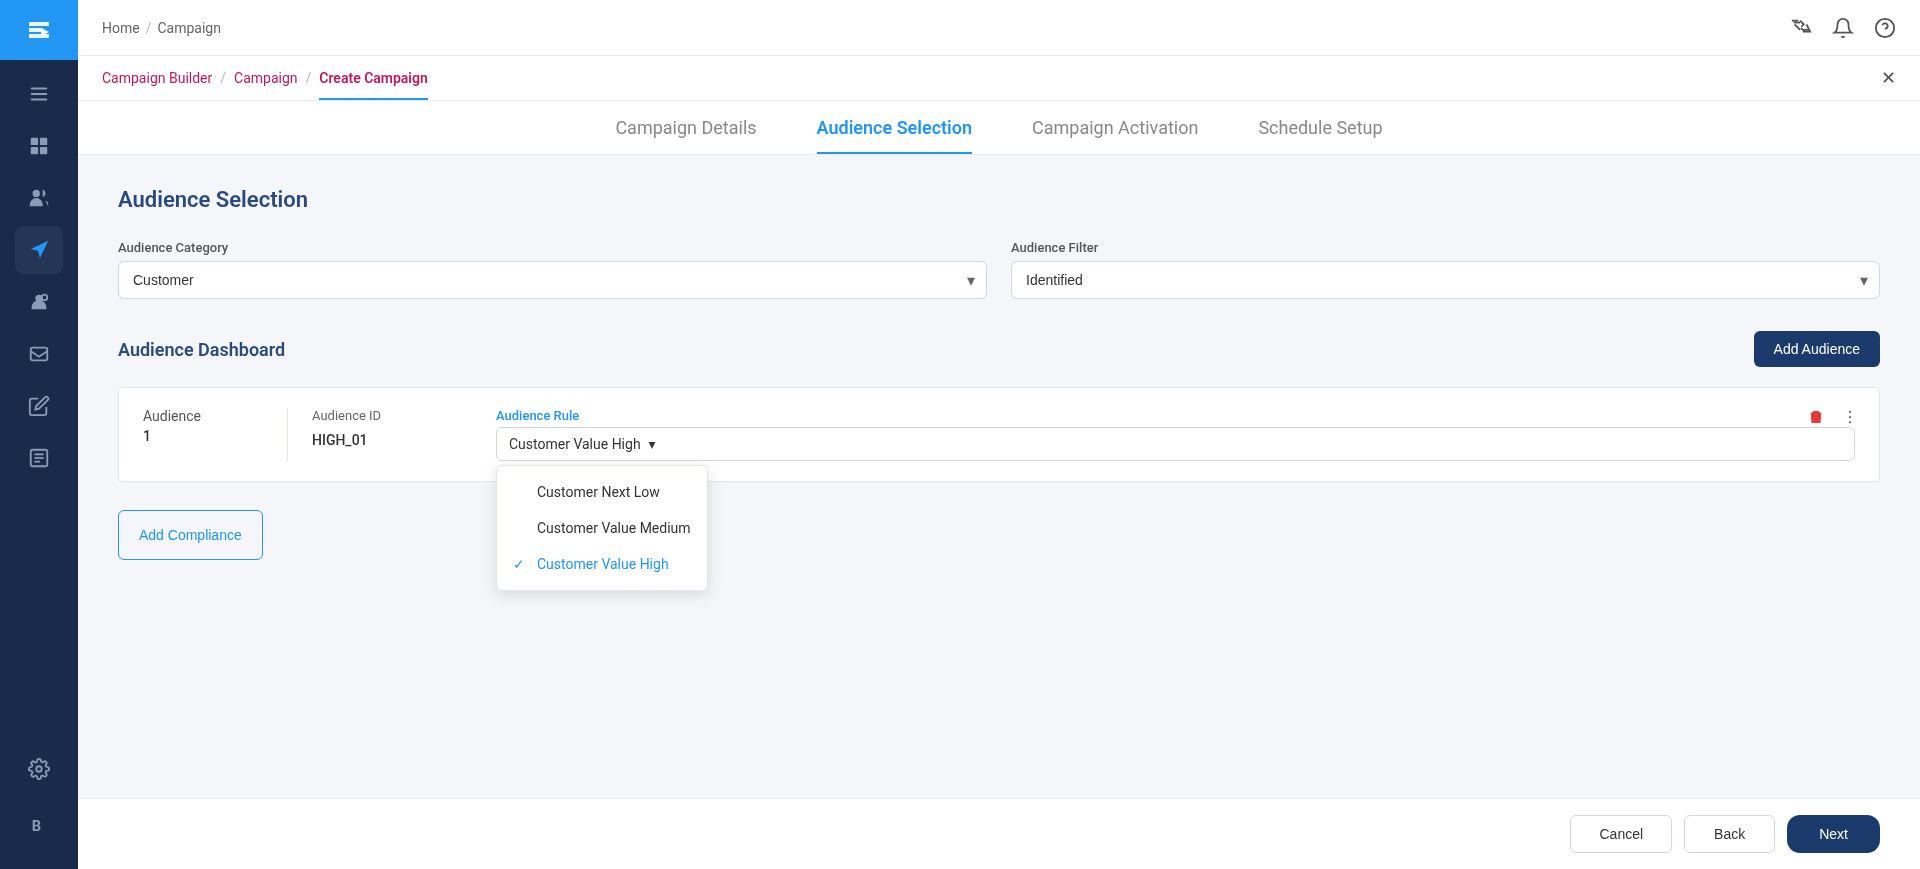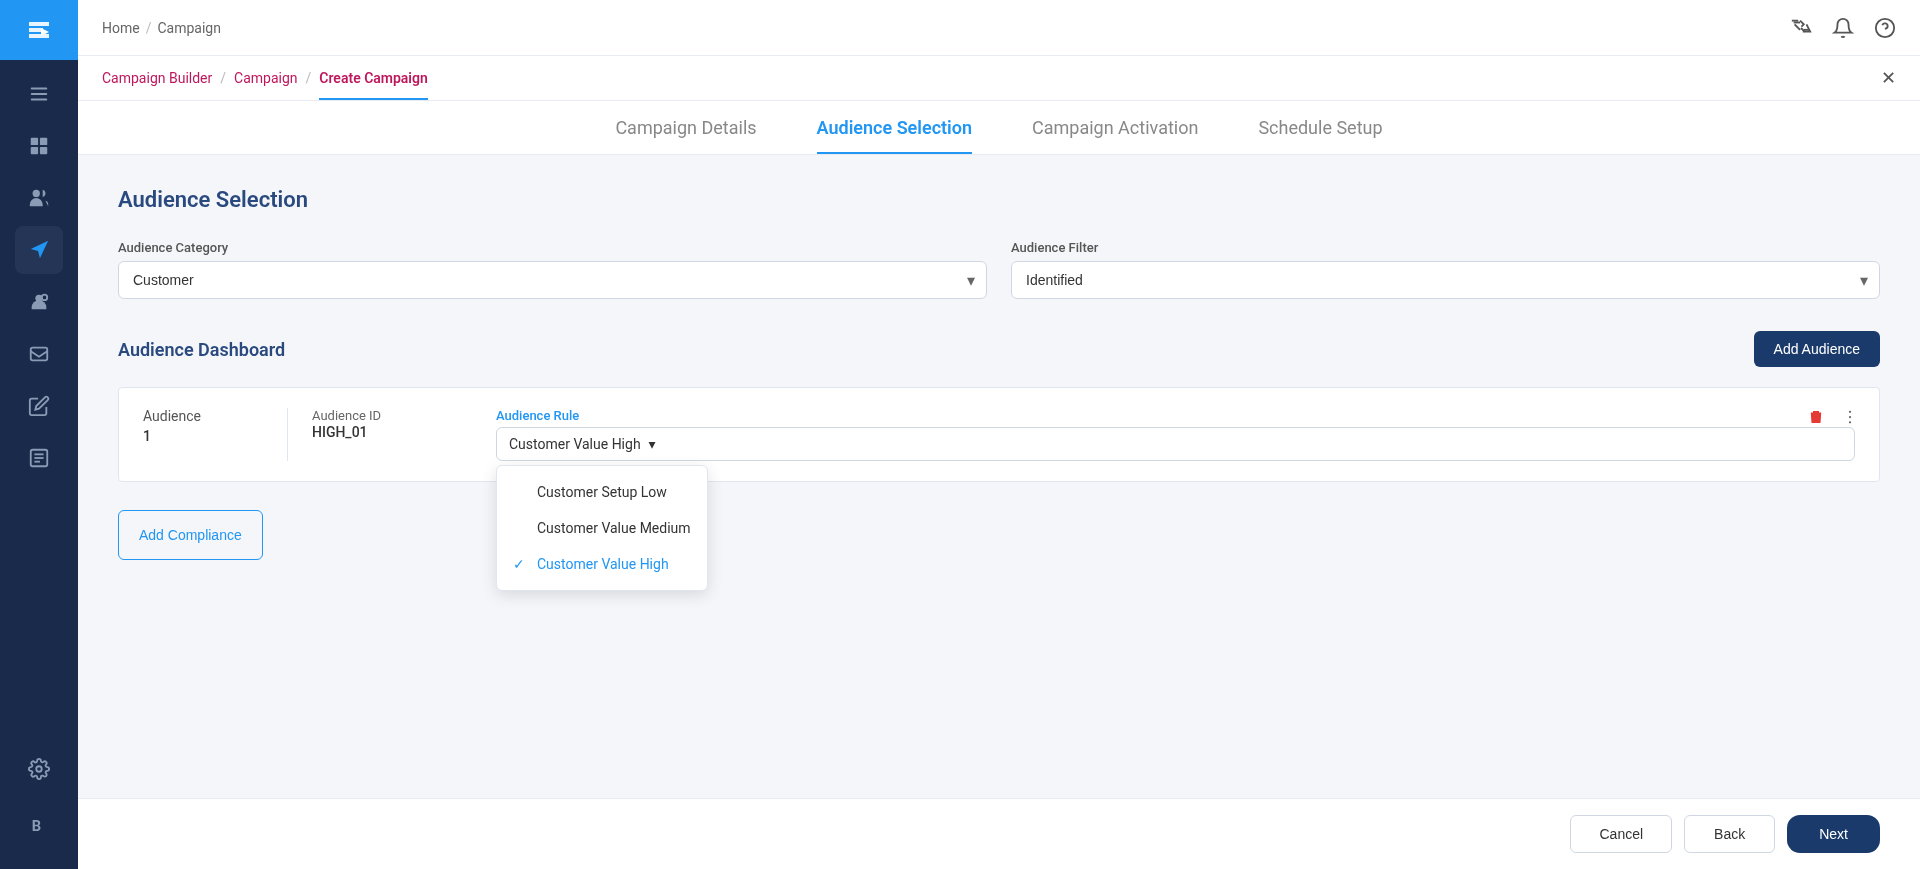--- a/index.html
+++ b/index.html
@@ -206,21 +206,21 @@
     .audience-number { font-size: 14px; color: #333; font-weight: 500; }
     .audience-divider {
       width: 1px;
       background: #e0e6f0;
       align-self: stretch;
       min-height: 50px;
     }
     .audience-fields {
       display: flex;
       flex-direction: column;
-      gap: 1px;
+      gap: 9px;
       min-width: 160px;
     }
     .audience-field-label { font-size: 13px; color: #666; }
     .audience-field-value { font-size: 14px; color: #333; font-weight: 500; }
     .audience-rule-block {
       display: flex;
       flex-direction: column;
       gap: 4px;
       flex: 1;
       position: relative;
@@ -521,21 +521,21 @@
           <span class="audience-rule-label">Audience Rule</span>
           <div class="rule-select-wrapper">
             <div class="rule-select-display">
               <span>Customer Value High</span>
               <span>▾</span>
             </div>
 
             <div class="rule-dropdown">
               <div class="rule-dropdown-item">
                 <span class="checkmark">&nbsp;</span>
-                <span>Customer Setup Low</span>
+                <span>Customer Next Low</span>
               </div>
               <div class="rule-dropdown-item">
                 <span class="checkmark">&nbsp;</span>
                 <span>Customer Value Medium</span>
               </div>
               <div class="rule-dropdown-item selected">
                 <span class="checkmark">✓</span>
                 <span>Customer Value High</span>
               </div>
             </div>

